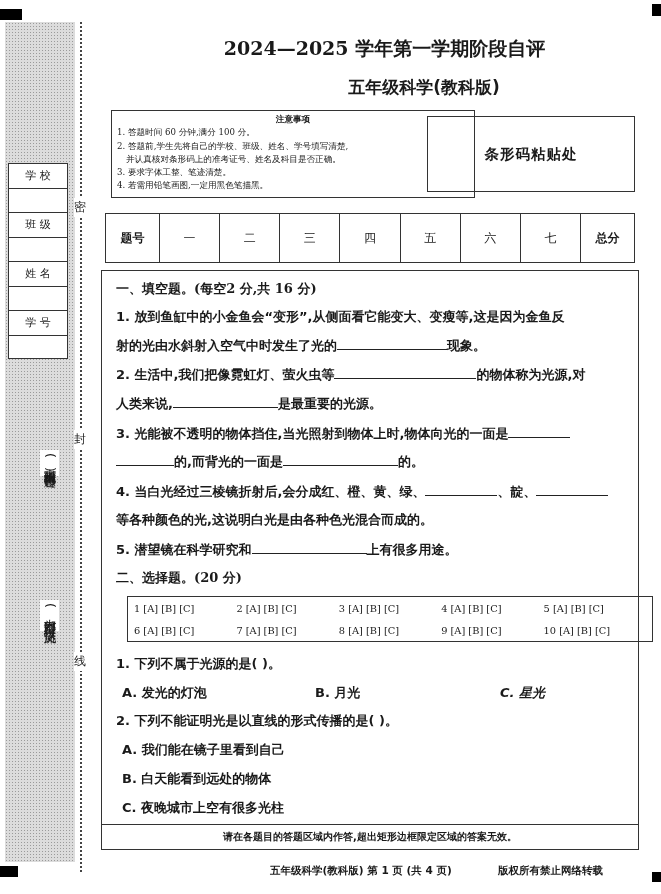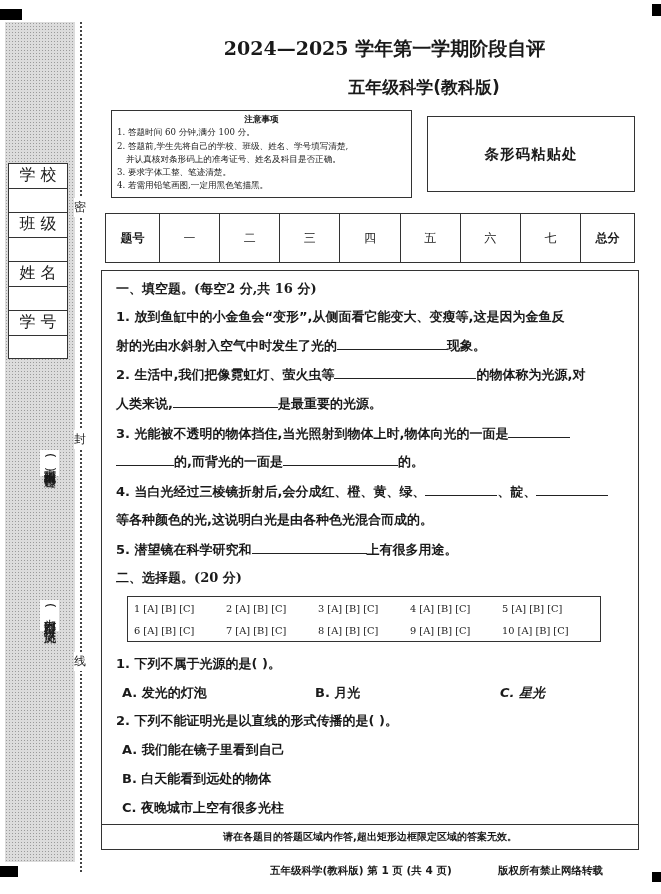--- a/index.html
+++ b/index.html
@@ -13,40 +13,40 @@
     background-image: radial-gradient(#9a9a9a 0.7px, transparent 0.8px);
     background-size: 3px 3px;
   }
   .info-table {
     position: absolute; left: 8px; top: 163px; width: 60px; height: 196px;
     border: 1px solid #333; background: #fff;
   }
   .info-table .cell {
     height: 24.5px; border-bottom: 1px solid #333;
     display: flex; align-items: center; justify-content: space-around;
-    font-size: 16px; padding: 0 0;
+    font-size: 11px; padding: 0 0;
   }
   .info-table .cell:last-child { border-bottom: none; }
   .vertical-note {
     position: absolute; left: 40px; background: #fff;
     writing-mode: vertical-rl; font-size: 12.5px; letter-spacing: 1px; padding: 3px 1px;
   }
   .seal-line {
     position: absolute; left: 80px; top: 22px; width: 0; height: 850px;
     border-left: 2px dotted #444;
   }
   .seal-char {
     position: absolute; left: 74px; font-size: 12px; background: #fff; padding: 1px 0;
   }
 
   .title1 { position: absolute; left: 0; width: 661px; padding-left: 108px; top: 36px; text-align: center; font-family: "DejaVu Serif", serif; font-weight: bold; font-size: 19px; }
   .title2 { position: absolute; left: 8px; width: 661px; padding-left: 95px; top: 76px; text-align: center; font-weight: bold; font-size: 17px; margin-left: 38px; }
 
   .notice {
-    position: absolute; left: 111px; top: 110px; width: 301px; height: 88px;
+    position: absolute; left: 111px; top: 110px; width: 364px; height: 88px;
     border: 1px solid #333; padding: 2px 5px; font-family: "DejaVu Serif", serif; font-size: 8.6px; line-height: 13.3px;
   }
   .notice .nhead { text-align: center; font-weight: bold; }
   .notice .indent { padding-left: 9px; }
   .barcode {
     position: absolute; left: 427px; top: 116px; width: 208px; height: 76px;
     border: 1px solid #333; display: flex; align-items: center; justify-content: center;
     font-family: "DejaVu Serif", serif; font-weight: bold; font-size: 14.5px; letter-spacing: 1px;
   }
 
@@ -64,21 +64,21 @@
   .answer-area .footer-note {
     position: absolute; left: 0; right: 0; bottom: 0; height: 25px;
     border-top: 1.5px solid #333; text-align: center; font-size: 10px; font-weight: bold; line-height: 24px;
   }
 
   .line { position: absolute; left: 116px; font-size: 13px; font-weight: bold; white-space: nowrap; text-align: center; }
   .section { font-family: "DejaVu Serif", serif; }
   .blank { display: inline-block; border-bottom: 1px solid #222; height: 14px; vertical-align: baseline; }
 
   .omr {
-    position: absolute; left: 127px; top: 596px; width: 474px; height: 46px;
+    position: absolute; left: 127px; top: 596px; width: 526px; height: 46px;
     border: 1.5px solid #333; font-family: "DejaVu Serif", serif; font-size: 9.8px;
     display: grid; grid-template-columns: repeat(5, 1fr); grid-template-rows: 1fr 1fr; align-items: center; padding: 0 6px;
   }
 
   .opt { position: absolute; font-size: 13px; font-weight: bold; }
 
   .page-footer { position: absolute; top: 864px; font-size: 10.5px; font-weight: bold; }
 </style>
 </head>
 <body>

